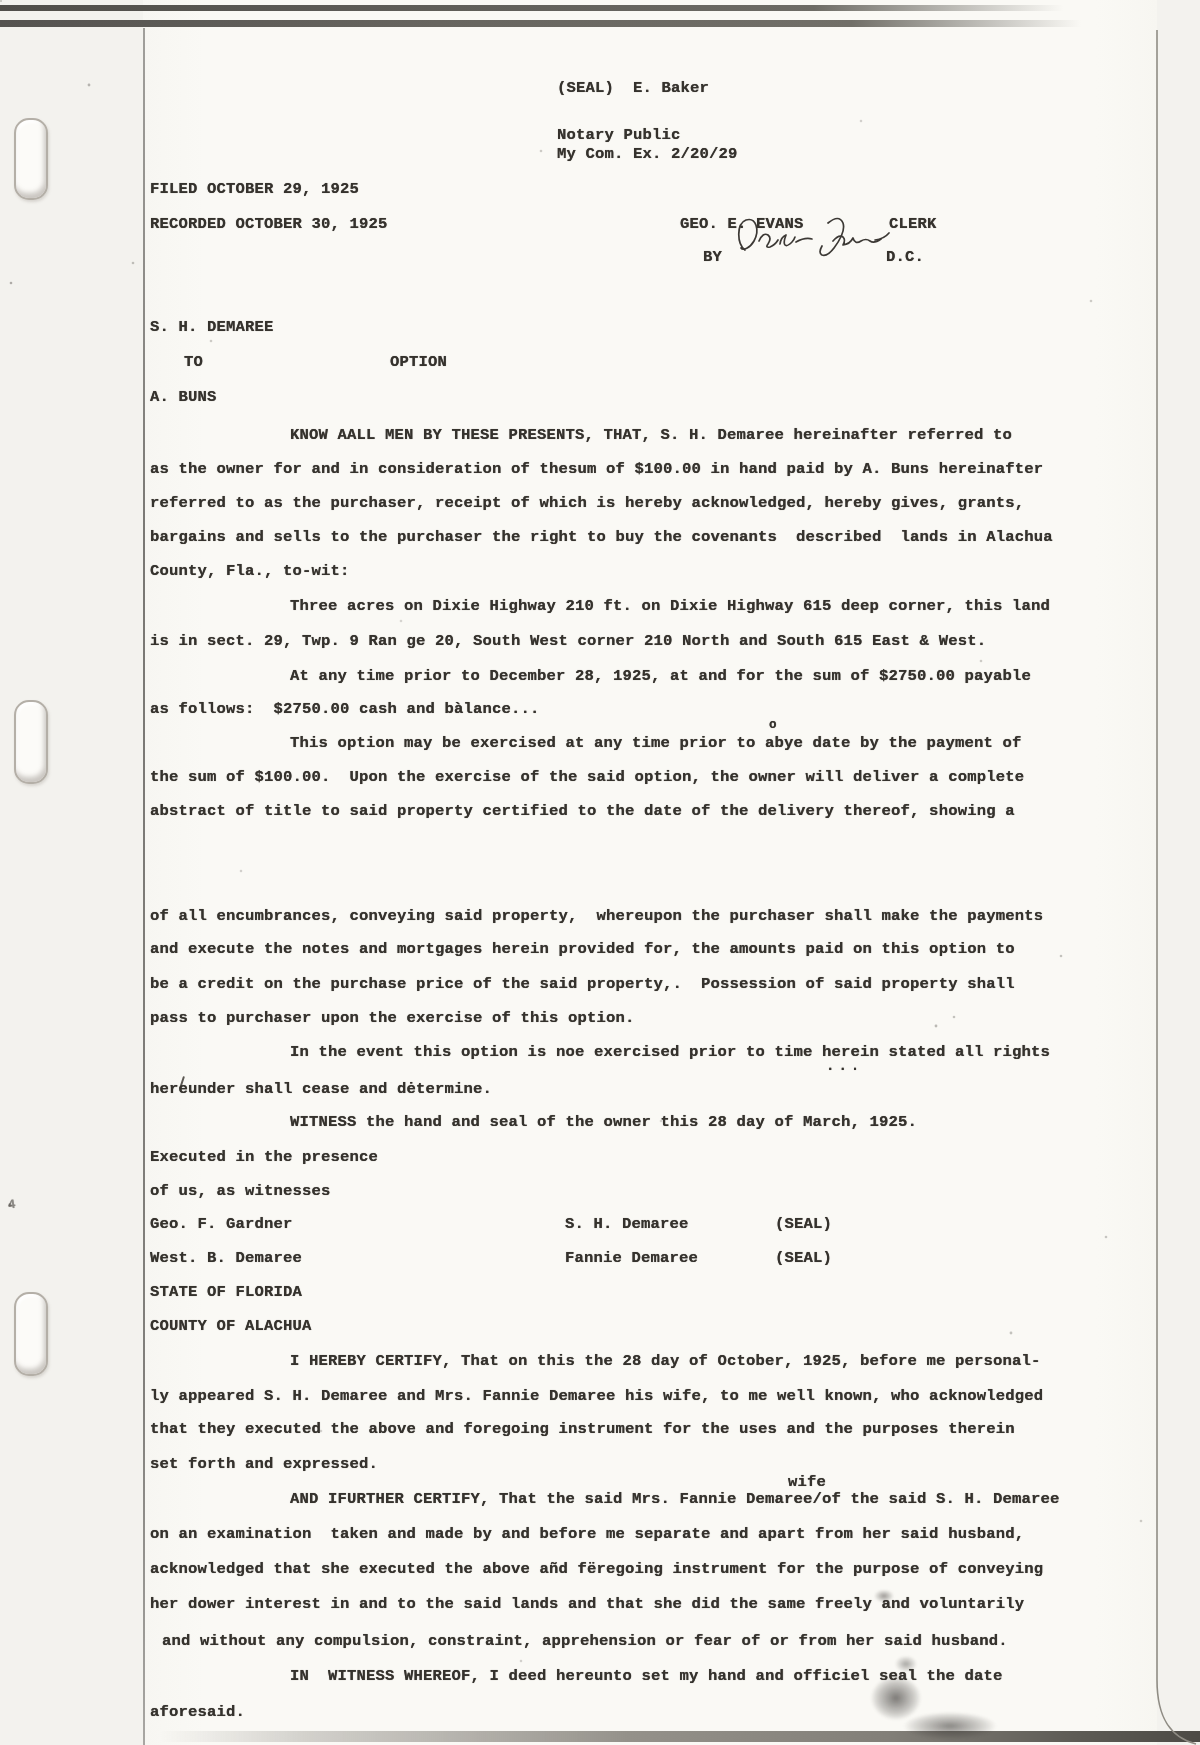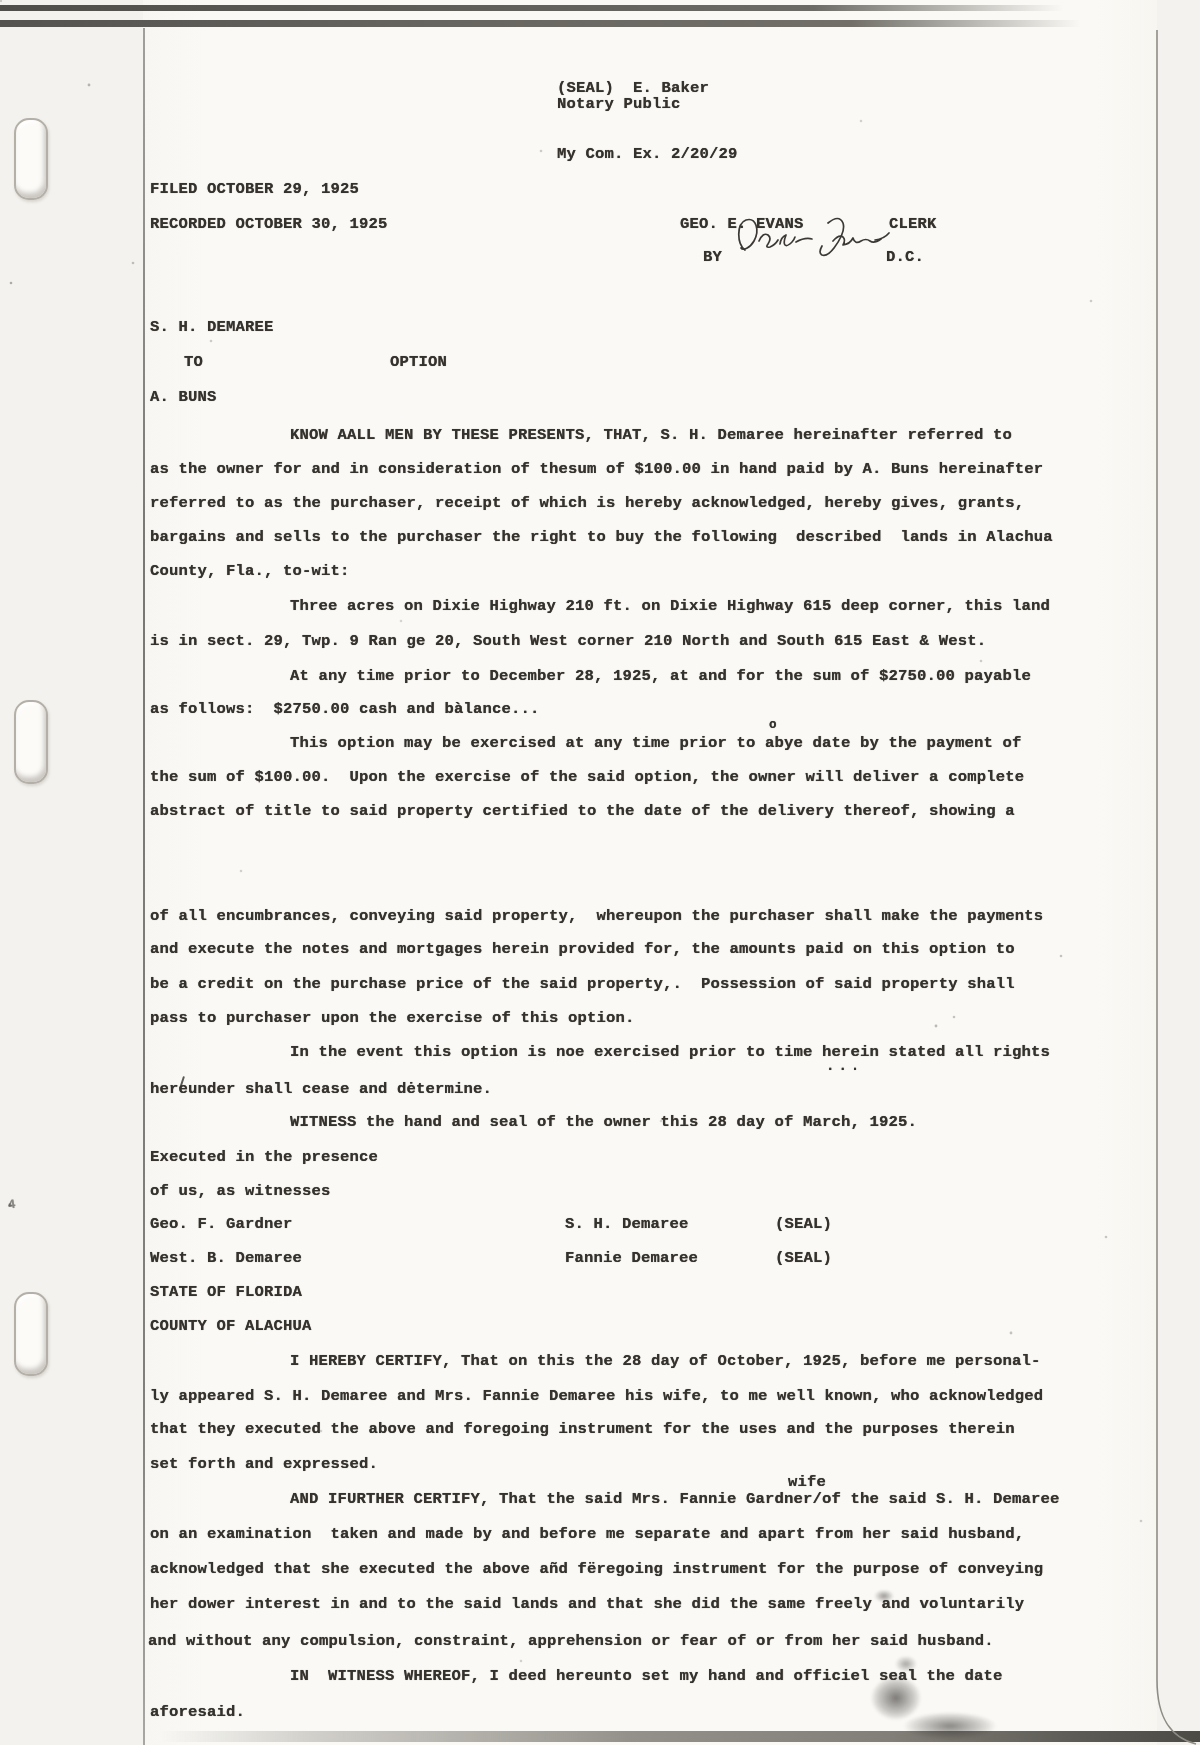--- a/index.html
+++ b/index.html
@@ -93,21 +93,21 @@
 
   <div class="hole h1"></div>
   <div class="hole h2"></div>
   <div class="hole h3"></div>
 
   <div class="speckles"></div>
   <div class="smudge s1"></div>
   <div class="smudge s2"></div>
 
   <div class="tl" style="left:557px;top:80px">(SEAL)  E. Baker</div>
-  <div class="tl" style="left:557px;top:96px">Notary Public</div>
+  <div class="tl" style="left:557px;top:127px">Notary Public</div>
   <div class="tl" style="left:557px;top:146px">My Com. Ex. 2/20/29</div>
 
   <div class="tl" style="left:150px;top:181px">FILED OCTOBER 29, 1925</div>
   <div class="tl" style="left:150px;top:216px">RECORDED OCTOBER 30, 1925</div>
   <div class="tl" style="left:680px;top:216px">GEO. E. EVANS         CLERK</div>
   <div class="tl" style="left:703px;top:249px">BY</div>
   <div class="tl" style="left:886px;top:249px">D.C.</div>
   <svg class="sig" viewBox="0 0 162 52">
     <title>Doris Jones</title>
     <path d="M12,40 C4,34 3,14 13,10 C23,7 27,20 21,31 C17,38 10,41 8,38"></path>
@@ -120,21 +120,21 @@
   </svg>
 
   <div class="tl" style="left:150px;top:319px">S. H. DEMAREE</div>
   <div class="tl" style="left:184px;top:354px">TO</div>
   <div class="tl" style="left:390px;top:354px">OPTION</div>
   <div class="tl" style="left:150px;top:389px">A. BUNS</div>
 
   <div class="tl" style="left:290px;top:427px">KNOW AALL MEN BY THESE PRESENTS, THAT, S. H. Demaree hereinafter referred to</div>
   <div class="tl" style="left:150px;top:461px">as the owner for and in consideration of thesum of $100.00 in hand paid by A. Buns hereinafter</div>
   <div class="tl" style="left:150px;top:495px">referred to as the purchaser, receipt of which is hereby acknowledged, hereby gives, grants,</div>
-  <div class="tl" style="left:150px;top:529px">bargains and sells to the purchaser the right to buy the following  described  lands in Alachua</div>
+  <div class="tl" style="left:150px;top:529px">bargains and sells to the purchaser the right to buy the covenants  described  lands in Alachua</div>
   <div class="tl" style="left:150px;top:563px">County, Fla., to-wit:</div>
   <div class="tl" style="left:290px;top:598px">Three acres on Dixie Highway 210 ft. on Dixie Highway 615 deep corner, this land</div>
   <div class="tl" style="left:150px;top:633px">is in sect. 29, Twp. 9 Ran ge 20, South West corner 210 North and South 615 East &amp; West.</div>
   <div class="tl" style="left:290px;top:668px">At any time prior to December 28, 1925, at and for the sum of $2750.00 payable</div>
   <div class="tl" style="left:150px;top:701px">as follows:  $2750.00 cash and bàlance...</div>
   <div class="tl" style="left:290px;top:735px">This option may be exercised at any time prior to abye date by the payment of</div>
   <div class="tl sm" style="left:769px;top:718px">o</div>
   <div class="tl" style="left:150px;top:769px">the sum of $100.00.  Upon the exercise of the said option, the owner will deliver a complete</div>
   <div class="tl" style="left:150px;top:803px">abstract of title to said property certified to the date of the delivery thereof, showing a</div>
   <div class="tl" style="left:150px;top:908px">of all encumbrances, conveying said property,  whereupon the purchaser shall make the payments</div>
@@ -154,23 +154,23 @@
   <div class="tl" style="left:150px;top:1250px">West. B. Demaree</div>
   <div class="tl" style="left:565px;top:1250px">Fannie Demaree</div>
   <div class="tl" style="left:775px;top:1250px">(SEAL)</div>
   <div class="tl" style="left:150px;top:1284px">STATE OF FLORIDA</div>
   <div class="tl" style="left:150px;top:1318px">COUNTY OF ALACHUA</div>
   <div class="tl" style="left:290px;top:1353px">I HEREBY CERTIFY, That on this the 28 day of October, 1925, before me personal-</div>
   <div class="tl" style="left:150px;top:1421px">that they executed the above and foregoing instrument for the uses and the purposes therein</div>
   <div class="tl" style="left:150px;top:1388px">ly appeared S. H. Demaree and Mrs. Fannie Demaree his wife, to me well known, who acknowledged</div>
   <div class="tl" style="left:150px;top:1456px">set forth and expressed.</div>
   <div class="tl" style="left:788px;top:1474px">wife</div>
-  <div class="tl" style="left:290px;top:1491px">AND IFURTHER CERTIFY, That the said Mrs. Fannie Gardner/of the said S. H. Demaree</div>
+  <div class="tl" style="left:290px;top:1491px">AND IFURTHER CERTIFY, That the said Mrs. Fannie Demaree/of the said S. H. Demaree</div>
   <div class="tl" style="left:150px;top:1526px">on an examination  taken and made by and before me separate and apart from her said husband,</div>
   <div class="tl" style="left:150px;top:1561px">acknowledged that she executed the above añd fëregoing instrument for the purpose of conveying</div>
   <div class="tl" style="left:150px;top:1596px">her dower interest in and to the said lands and that she did the same freely and voluntarily</div>
-  <div class="tl" style="left:148px;top:1633px">and without any compulsion, constraint, apprehension or fear of or from her said husband.</div>
+  <div class="tl" style="left:162px;top:1633px">and without any compulsion, constraint, apprehension or fear of or from her said husband.</div>
   <div class="tl" style="left:290px;top:1668px">IN  WITNESS WHEREOF, I deed hereunto set my hand and officiel seal the date</div>
   <div class="tl" style="left:150px;top:1704px">aforesaid.</div>
 
   <div class="tl sm" style="left:8px;top:1198px;opacity:.55;transform:rotate(-8deg)">4</div>
 
 </div>
 
 </body></html>

